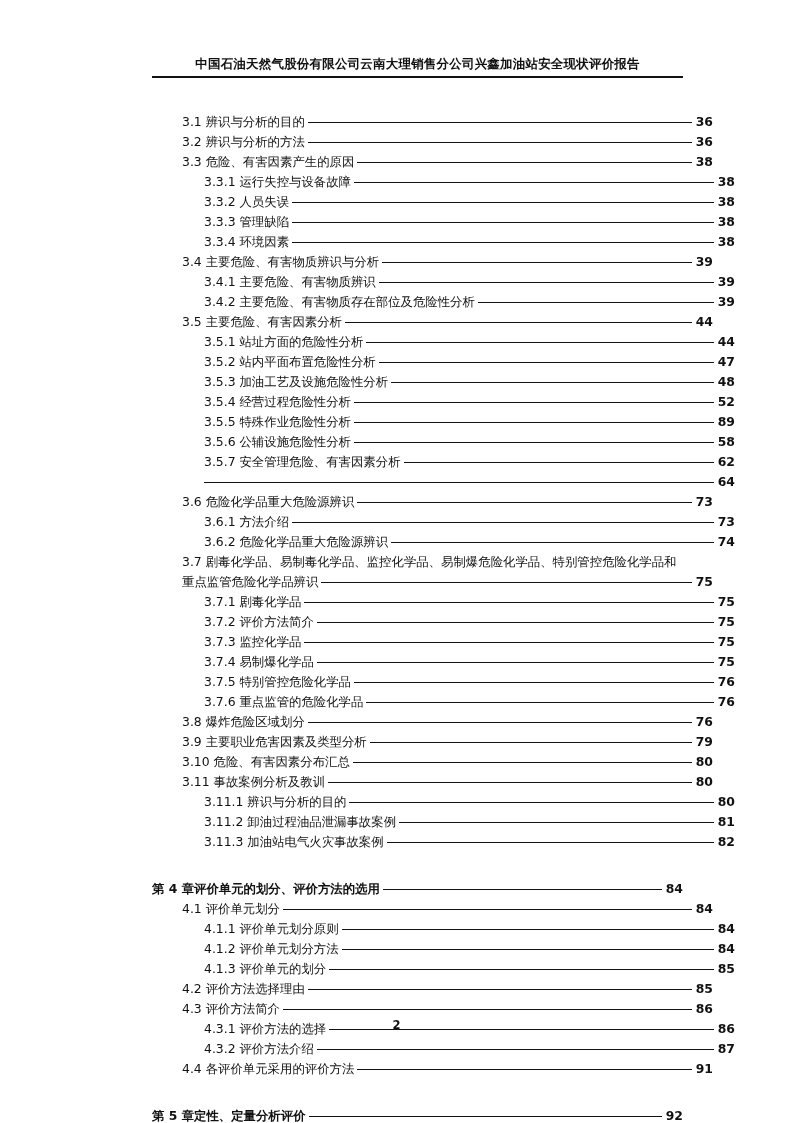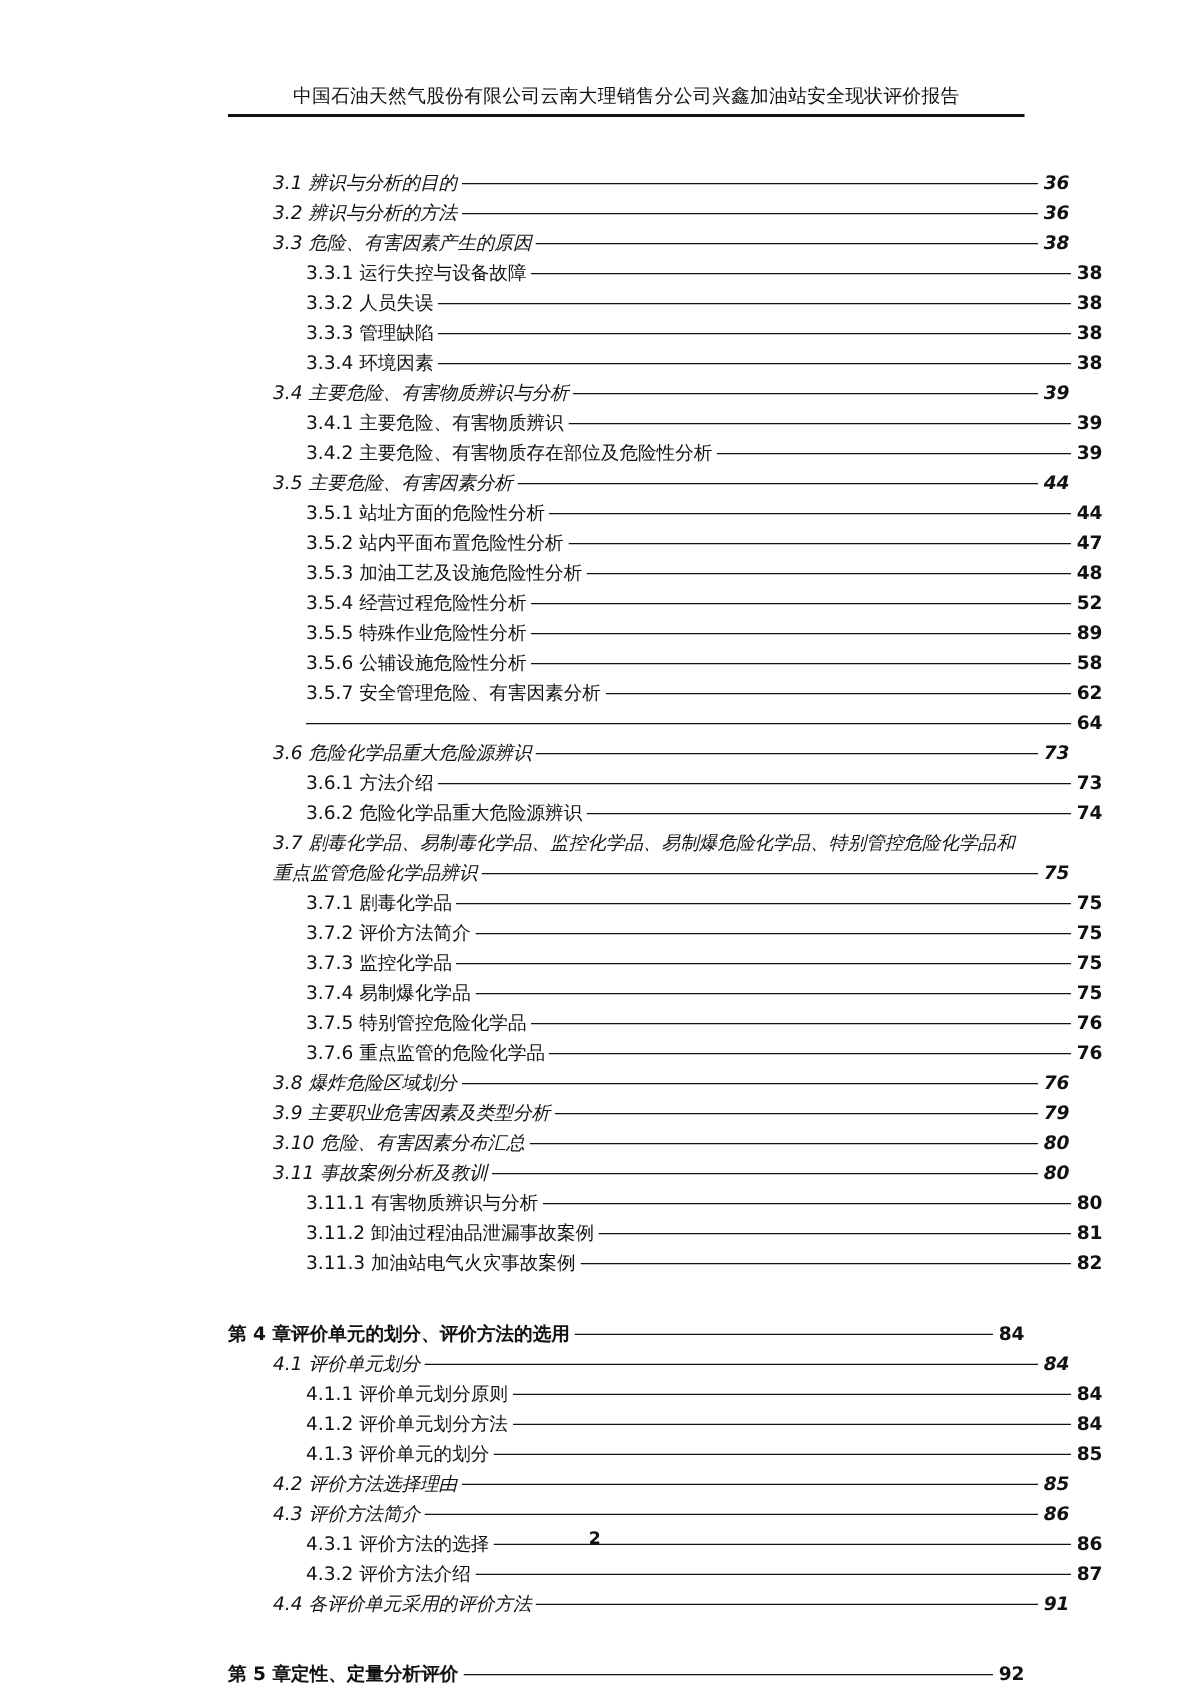--- a/index.html
+++ b/index.html
@@ -20,21 +20,21 @@
 
   
   .header-block {
     position: absolute;
     left: 152px;
     top: 56px;
     width: 531px;
   }
   .header-title {
     font-size: 12.5px;
-    font-weight: normal;
+    font-weight: bold;
     letter-spacing: 0.2px;
     text-align: center;
     white-space: nowrap;
     color: #111;
     line-height: 1.25;
   }
   .header-rule {
     margin-top: 4px;
     border-bottom: 2.1px solid #111;
     width: 100%;
@@ -53,21 +53,21 @@
     align-items: baseline;
     width: 100%;
     font-size: 12.4px;
     line-height: 20px;
     color: #111;
     white-space: nowrap;
   }
 
   
   .lvl-1 { padding-left: 0px; margin-top: 27px; }
-  .lvl-2 { padding-left: 30px; font-style: italic; }
+  .lvl-2 { padding-left: 30px; }
   .lvl-3 { padding-left: 52px; }
 
   
   .lvl-1 .toc-text { font-weight: bold; }
 
   .toc-text {
     flex: 0 0 auto;
     padding-right: 3px;
   }
 
@@ -289,21 +289,21 @@
         <span class="toc-text">3.10 危险、有害因素分布汇总</span>
         <span class="leader"></span>
         <span class="toc-page">80</span>
       </div>
       <div class="toc-row lvl-2">
         <span class="toc-text">3.11 事故案例分析及教训</span>
         <span class="leader"></span>
         <span class="toc-page">80</span>
       </div>
       <div class="toc-row lvl-3">
-        <span class="toc-text">3.11.1 有害物质辨识与分析</span>
+        <span class="toc-text">3.11.1 辨识与分析的目的</span>
         <span class="leader"></span>
         <span class="toc-page">80</span>
       </div>
       <div class="toc-row lvl-3">
         <span class="toc-text">3.11.2 卸油过程油品泄漏事故案例</span>
         <span class="leader"></span>
         <span class="toc-page">81</span>
       </div>
       <div class="toc-row lvl-3">
         <span class="toc-text">3.11.3 加油站电气火灾事故案例</span>

